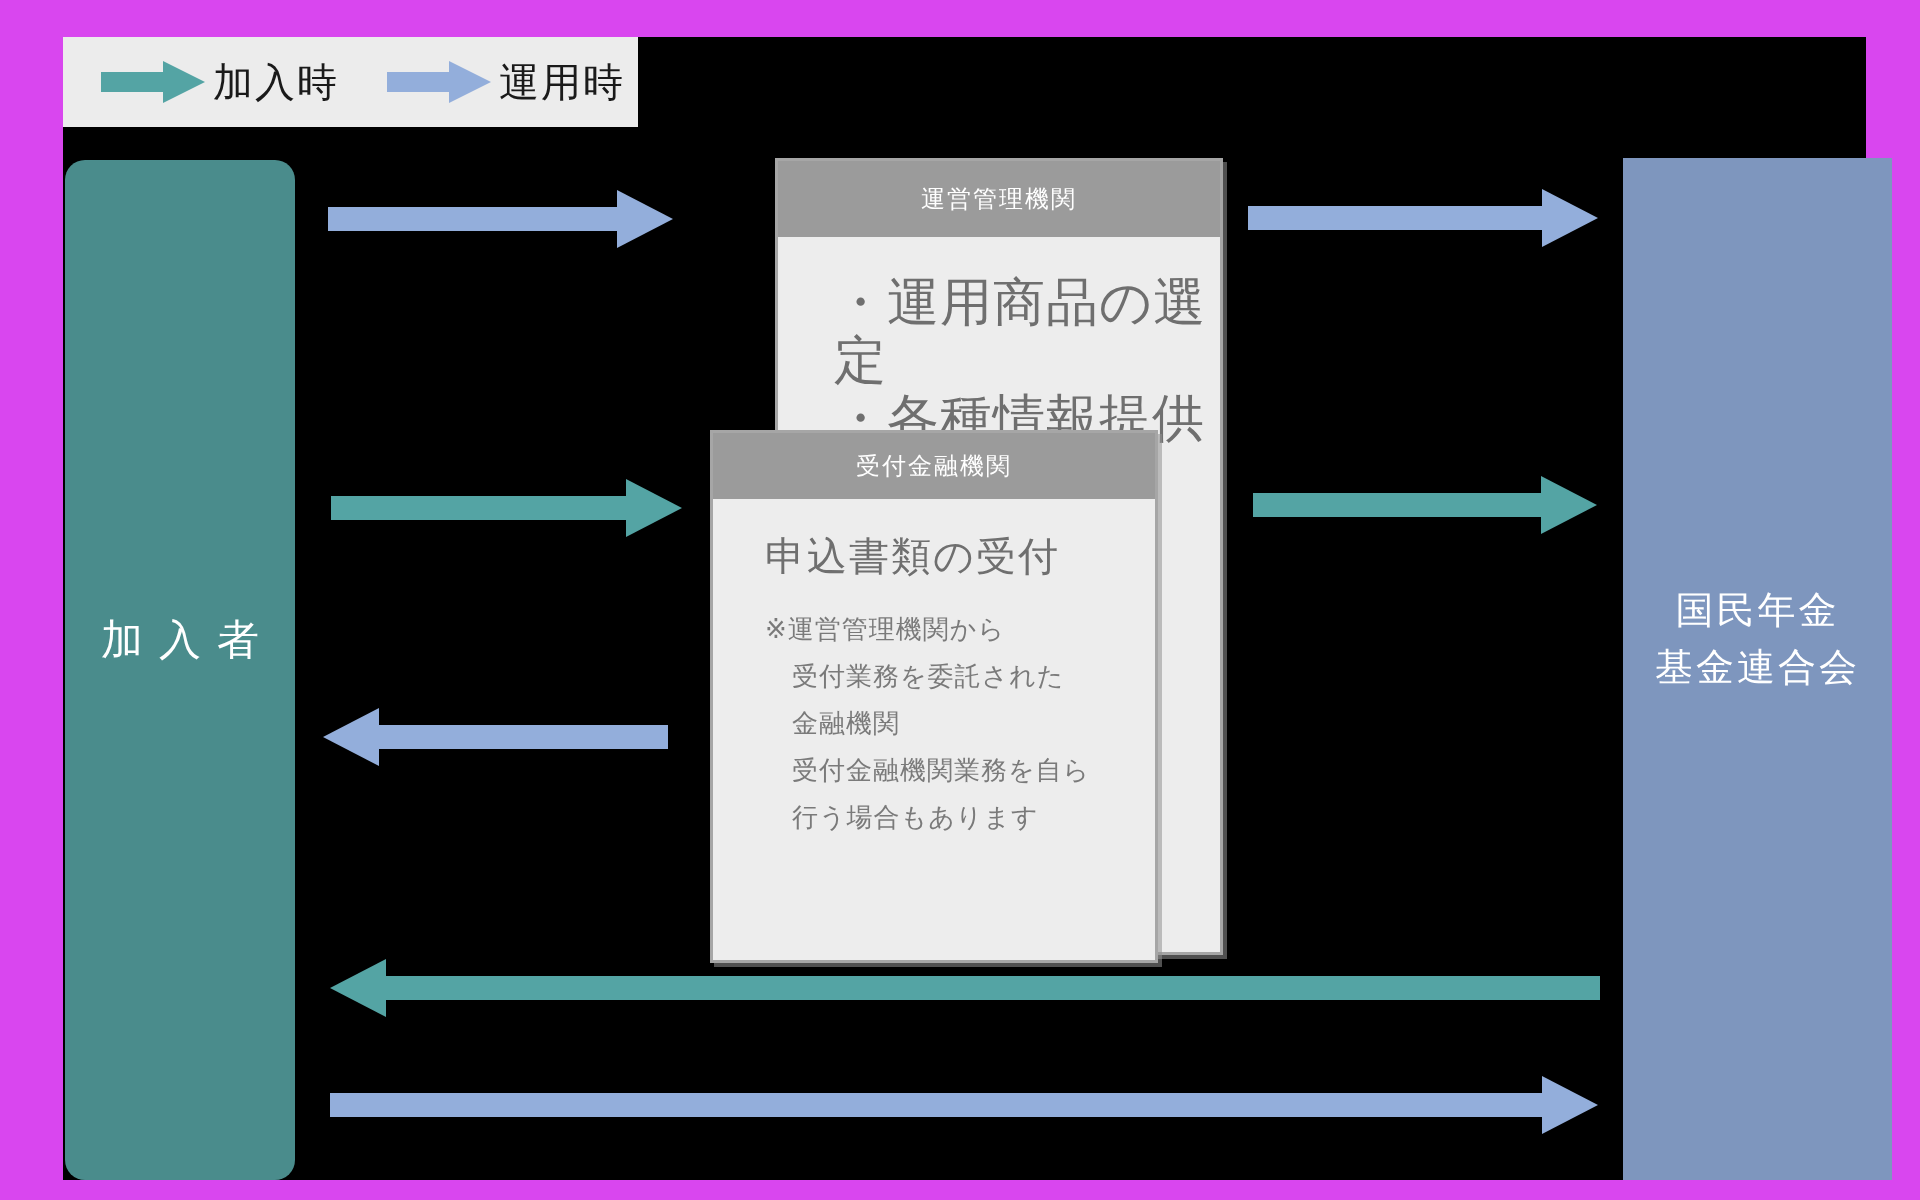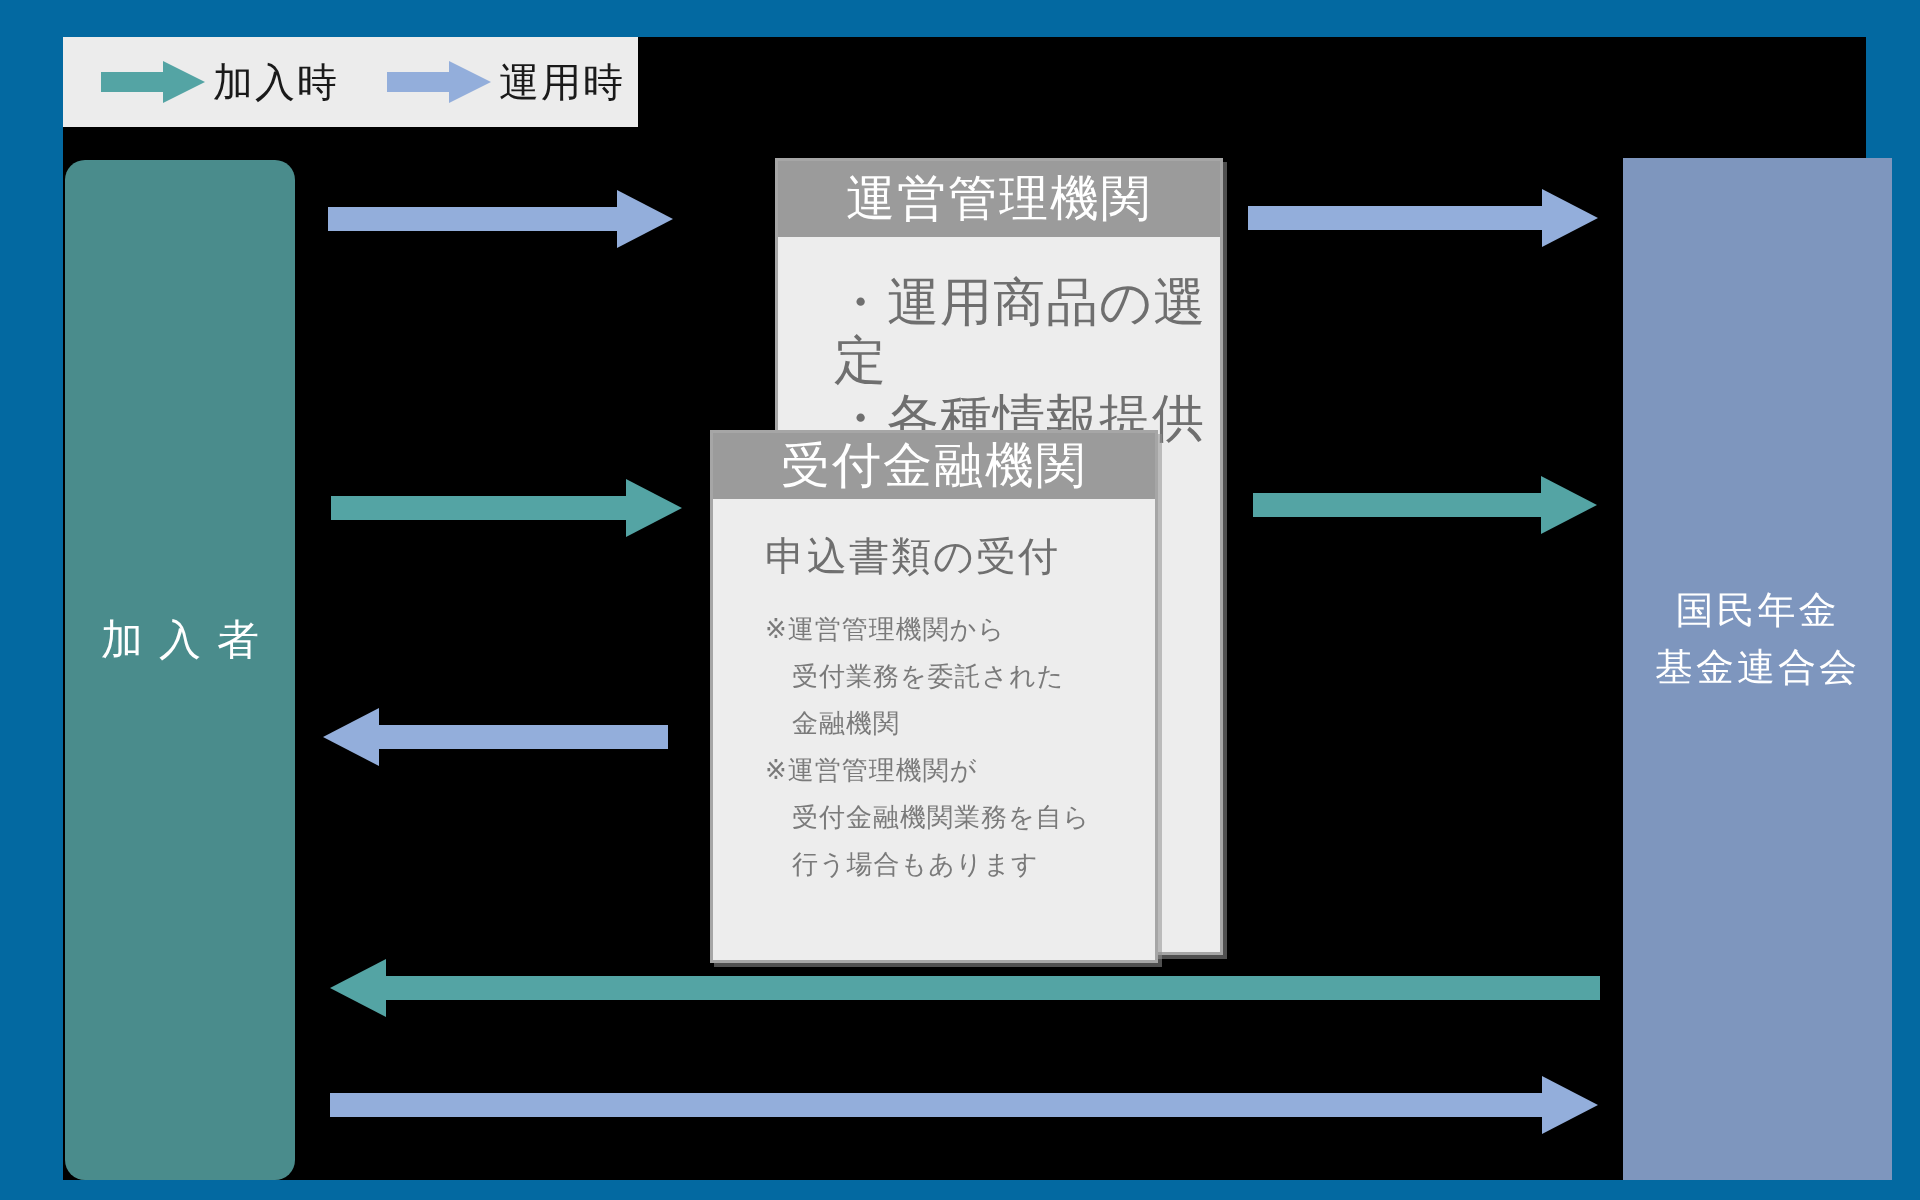--- a/index.html
+++ b/index.html
@@ -1,19 +1,19 @@
 <!DOCTYPE html>
 <html style="--teal: #54A4A4; --blue: #93AEDB; --teal-box: #4A8C8C; --blue-box: #7E96BE; --header-gray: #9B9B9B; --panel-gray: #EDEDED; --panel-border: #A6A6A6; --legend-bg: #ECECEC; --legend-text: #1A1A1A; --canvas-bg: #000000; --text-dark: #6F6F6F; --text-note: #7A7A7A;"><head>
 <meta charset="utf-8">
 <style>
   html,body{margin:0;padding:0;background:#ffffff;}
   #stage{
     position:relative;
     width:1920px;height:1200px;
-    background:#0369a1;
+    background:#d946ef;
     font-family:"Liberation Sans","DejaVu Sans",sans-serif;
     overflow:hidden;
   }
   
   #canvas{
     position:absolute;left:63px;top:37px;width:1803px;height:1143px;
     background:var(--canvas-bg,#000);
   }
   
   .legend{
@@ -56,21 +56,21 @@
   .panel{
     position:absolute;box-sizing:border-box;
     border:3px solid var(--panel-border,#a6a6a6);
     box-shadow:4px 4px 0 rgba(145,145,145,0.55);
     background:var(--panel-gray,#ededed);
     display:flex;flex-direction:column;
   }
   .panel-header{
     background:var(--header-gray,#9b9b9b);
     color:#fff;display:flex;align-items:center;justify-content:center;
-    font-size:49px;letter-spacing:2px;flex:0 0 auto;
+    font-size:24px;letter-spacing:2px;flex:0 0 auto;
   }
   #admin-box{left:775px;top:158px;width:448px;height:797px;z-index:1;}
   #admin-box .panel-header{height:76px;}
   #admin-body{padding:36px 10px 0 56px;}
   .admin-bullet{
     font-size:52px;color:var(--text-dark,#6f6f6f);
     line-height:58px;letter-spacing:1px;
   }
   #reception-box{left:710px;top:430px;width:448px;height:533px;z-index:2;}
   #reception-box .panel-header{height:66px;}
@@ -145,21 +145,20 @@
   </div>
 
   <div class="panel" id="reception-box">
     <div class="panel-header">受付金融機関</div>
     <div id="reception-body">
       <div id="reception-heading">申込書類の受付</div>
       <div id="reception-notes">
         <div class="note-line">※運営管理機関から</div>
         <div class="note-line indent">受付業務を委託された</div>
         <div class="note-line indent">金融機関</div>
-        <div class="note-line">※運営管理機関が</div>
         <div class="note-line indent">受付金融機関業務を自ら</div>
         <div class="note-line indent">行う場合もあります</div>
       </div>
     </div>
   </div>
 
   <div class="arrow right blue" style="left:328px;top:190px;width:345px;">
     <div class="shaft"></div>
     <div class="head"></div>
   </div>

